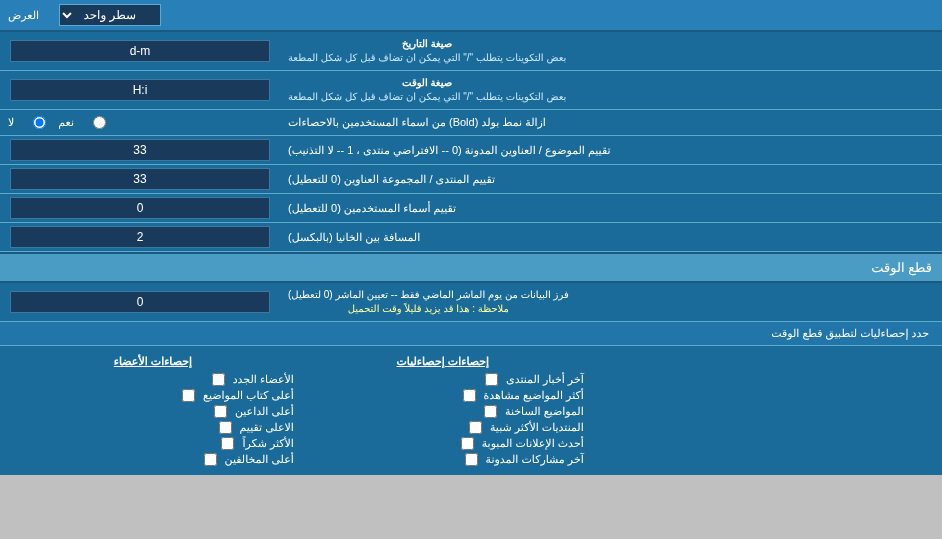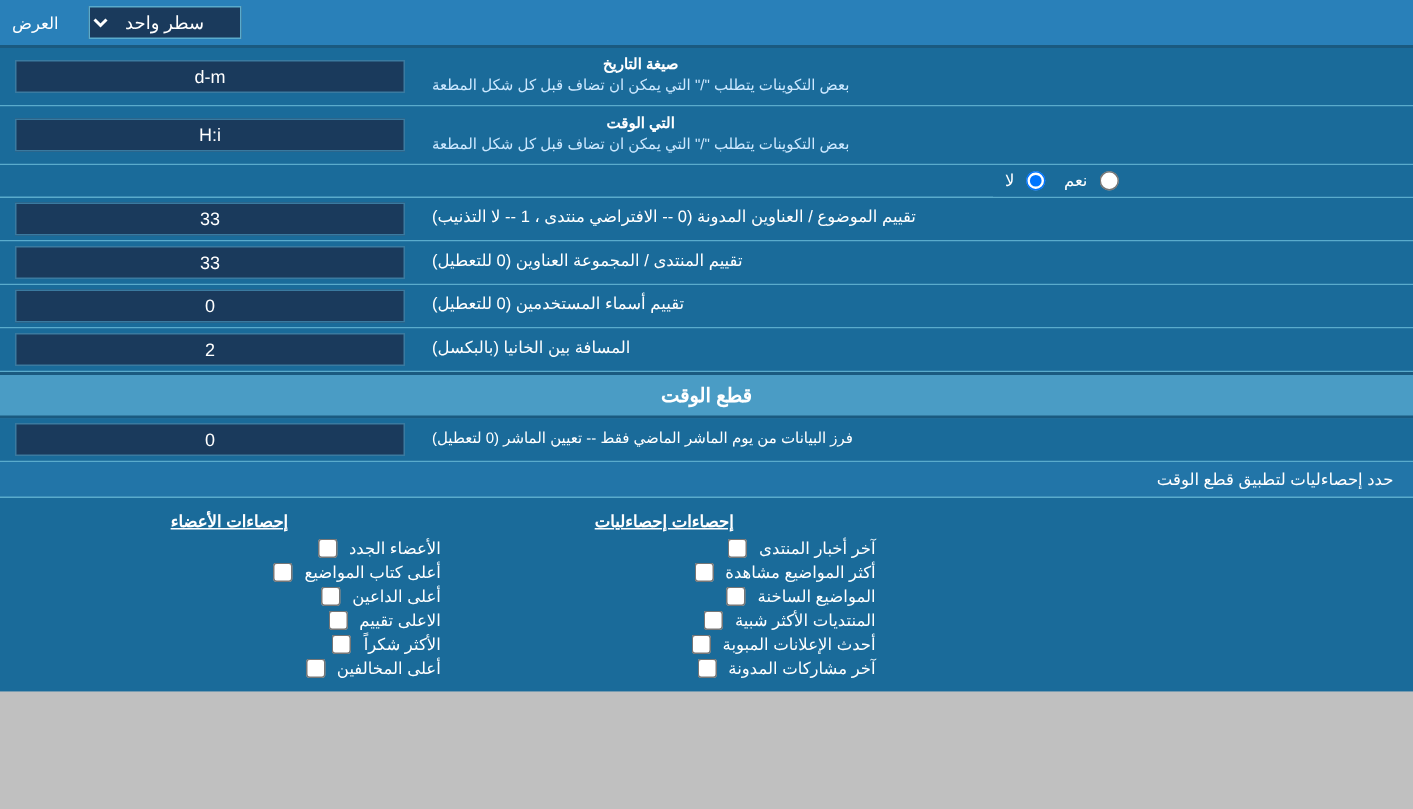--- a/index.html
+++ b/index.html
@@ -70,42 +70,41 @@
       border: 1px solid #5aabcc;
       padding: 2px 20px 2px 6px;
       font-size: 12px;
       direction: rtl;
     }
     .section-header {
       background: #4a9cc5;
       color: #fff;
       padding: 6px 10px;
       font-size: 13px;
-      font-weight: bold;
-      text-align: center;
+      font-weight: normal;
       border-bottom: 2px solid #1a5a80;
       border-top: 2px solid #1a5a80;
     }
     .radio-cell {
       background: #1a6b9a;
       padding: 4px 8px;
       display: flex;
       align-items: center;
       gap: 12px;
       width: 280px;
       min-width: 280px;
       justify-content: flex-end;
       direction: rtl;
     }
     .radio-label {
       color: #fff;
       font-size: 11px;
       display: flex;
       align-items: center;
-      gap: 8px;
+      gap: 19px;
     }
     .checkbox-section {
       background: #1a6b9a;
       padding: 6px 8px;
       display: flex;
       flex-direction: column;
       gap: 4px;
     }
     .checkbox-columns {
       display: flex;
@@ -170,30 +169,33 @@
       </div>
     </div>
     <div class="input-cell">
       <input class="input-field" type="text" value="d-m" style="">
     </div>
   </div>
 
   <div class="row">
     <div class="label-cell small-text">
       <div>
-        <div style="font-weight:bold;">التي الوقت</div>
+        <div style="font-weight:bold;">صيغة الوقت</div>
         <div style="font-size:10px; color:#cce8ff;">بعض التكوينات يتطلب "/" التي يمكن ان تضاف قبل كل شكل المطعة</div>
       </div>
     </div>
     <div class="input-cell">
       <input class="input-field" type="text" value="H:i" style="">
     </div>
   </div>
 
   <div class="row">
+    <div class="label-cell">
+      <span>ازالة نمط بولد (Bold) من اسماء المستخدمين بالاحصاءات</span>
+    </div>
     <div class="radio-cell">
       <label class="radio-label">
         <input type="radio" name="bold_remove" value="yes" style="">
         <span>نعم</span>
       </label>
       <label class="radio-label">
         <input type="radio" name="bold_remove" value="no" checked="" style="">
         <span>لا</span>
       </label>
     </div>
@@ -236,20 +238,21 @@
   </div>
 
   <div class="section-header">
     <span>قطع الوقت</span>
   </div>
 
   <div class="row">
     <div class="label-cell small-text">
       <div>
         <div>فرز البيانات من يوم الماشر الماضي فقط -- تعيين الماشر (0 لتعطيل)</div>
+        <div class="note-text">ملاحظة : هذا قد يزيد قليلاً وقت التحميل</div>
       </div>
     </div>
     <div class="input-cell">
       <input class="input-field" type="text" value="0" style="">
     </div>
   </div>
 
   <div class="limit-row">
     <span>حدد إحصاءليات لتطبيق قطع الوقت</span>
   </div>

